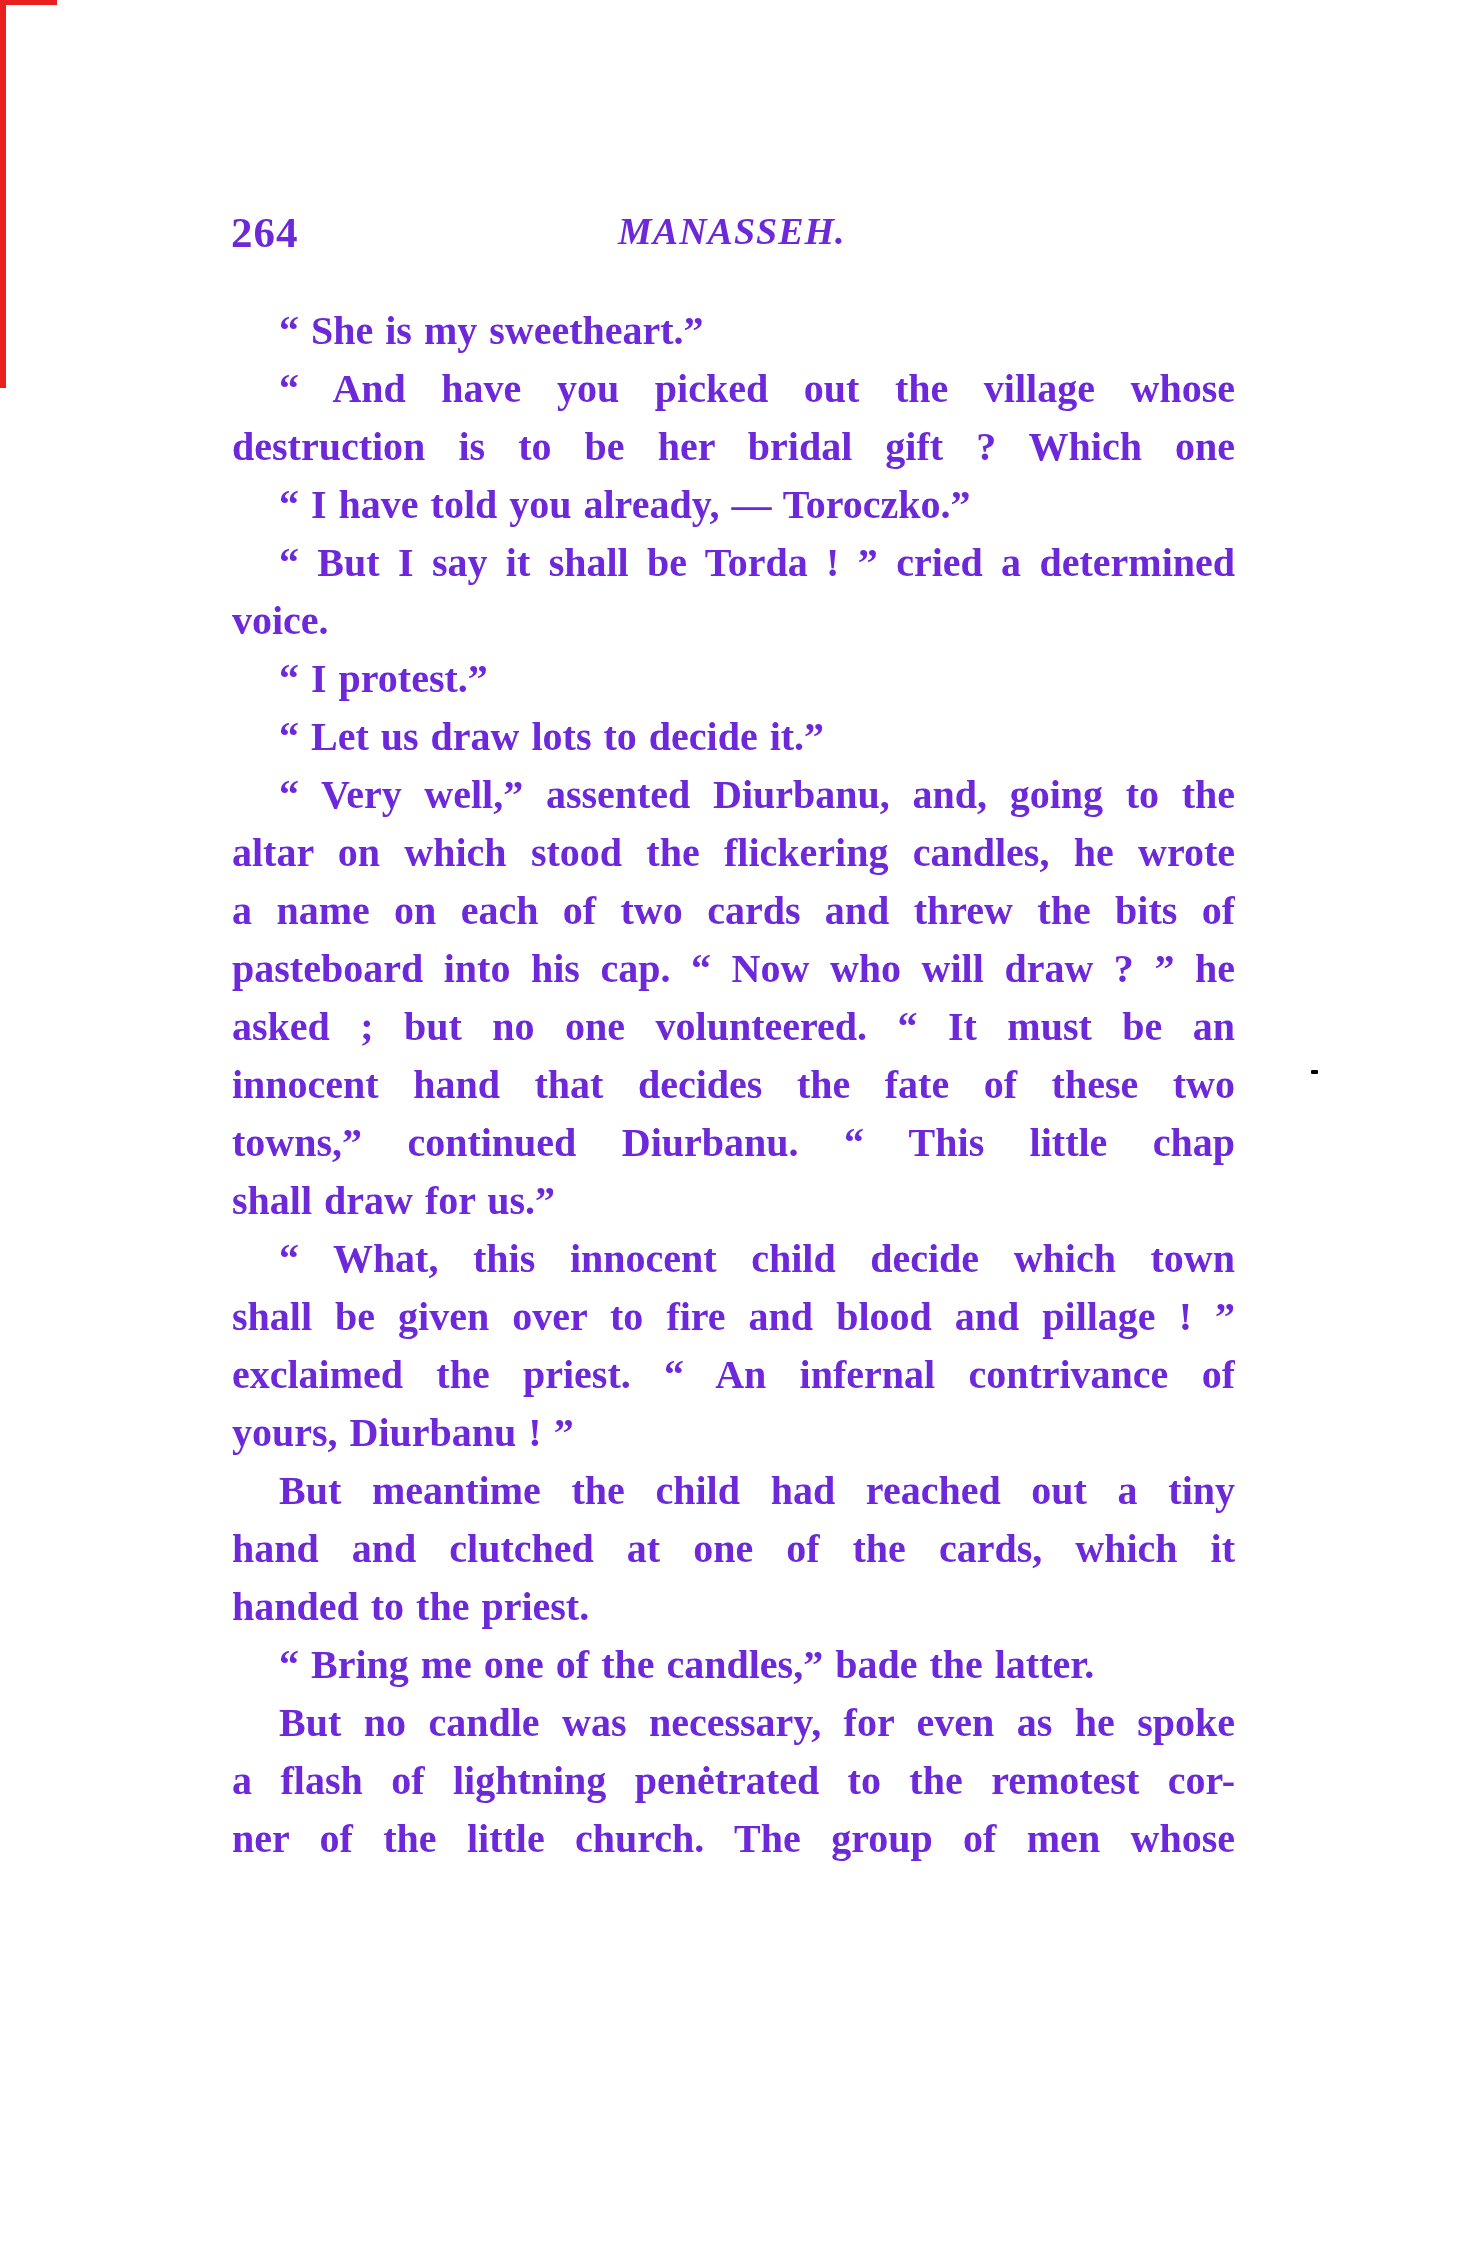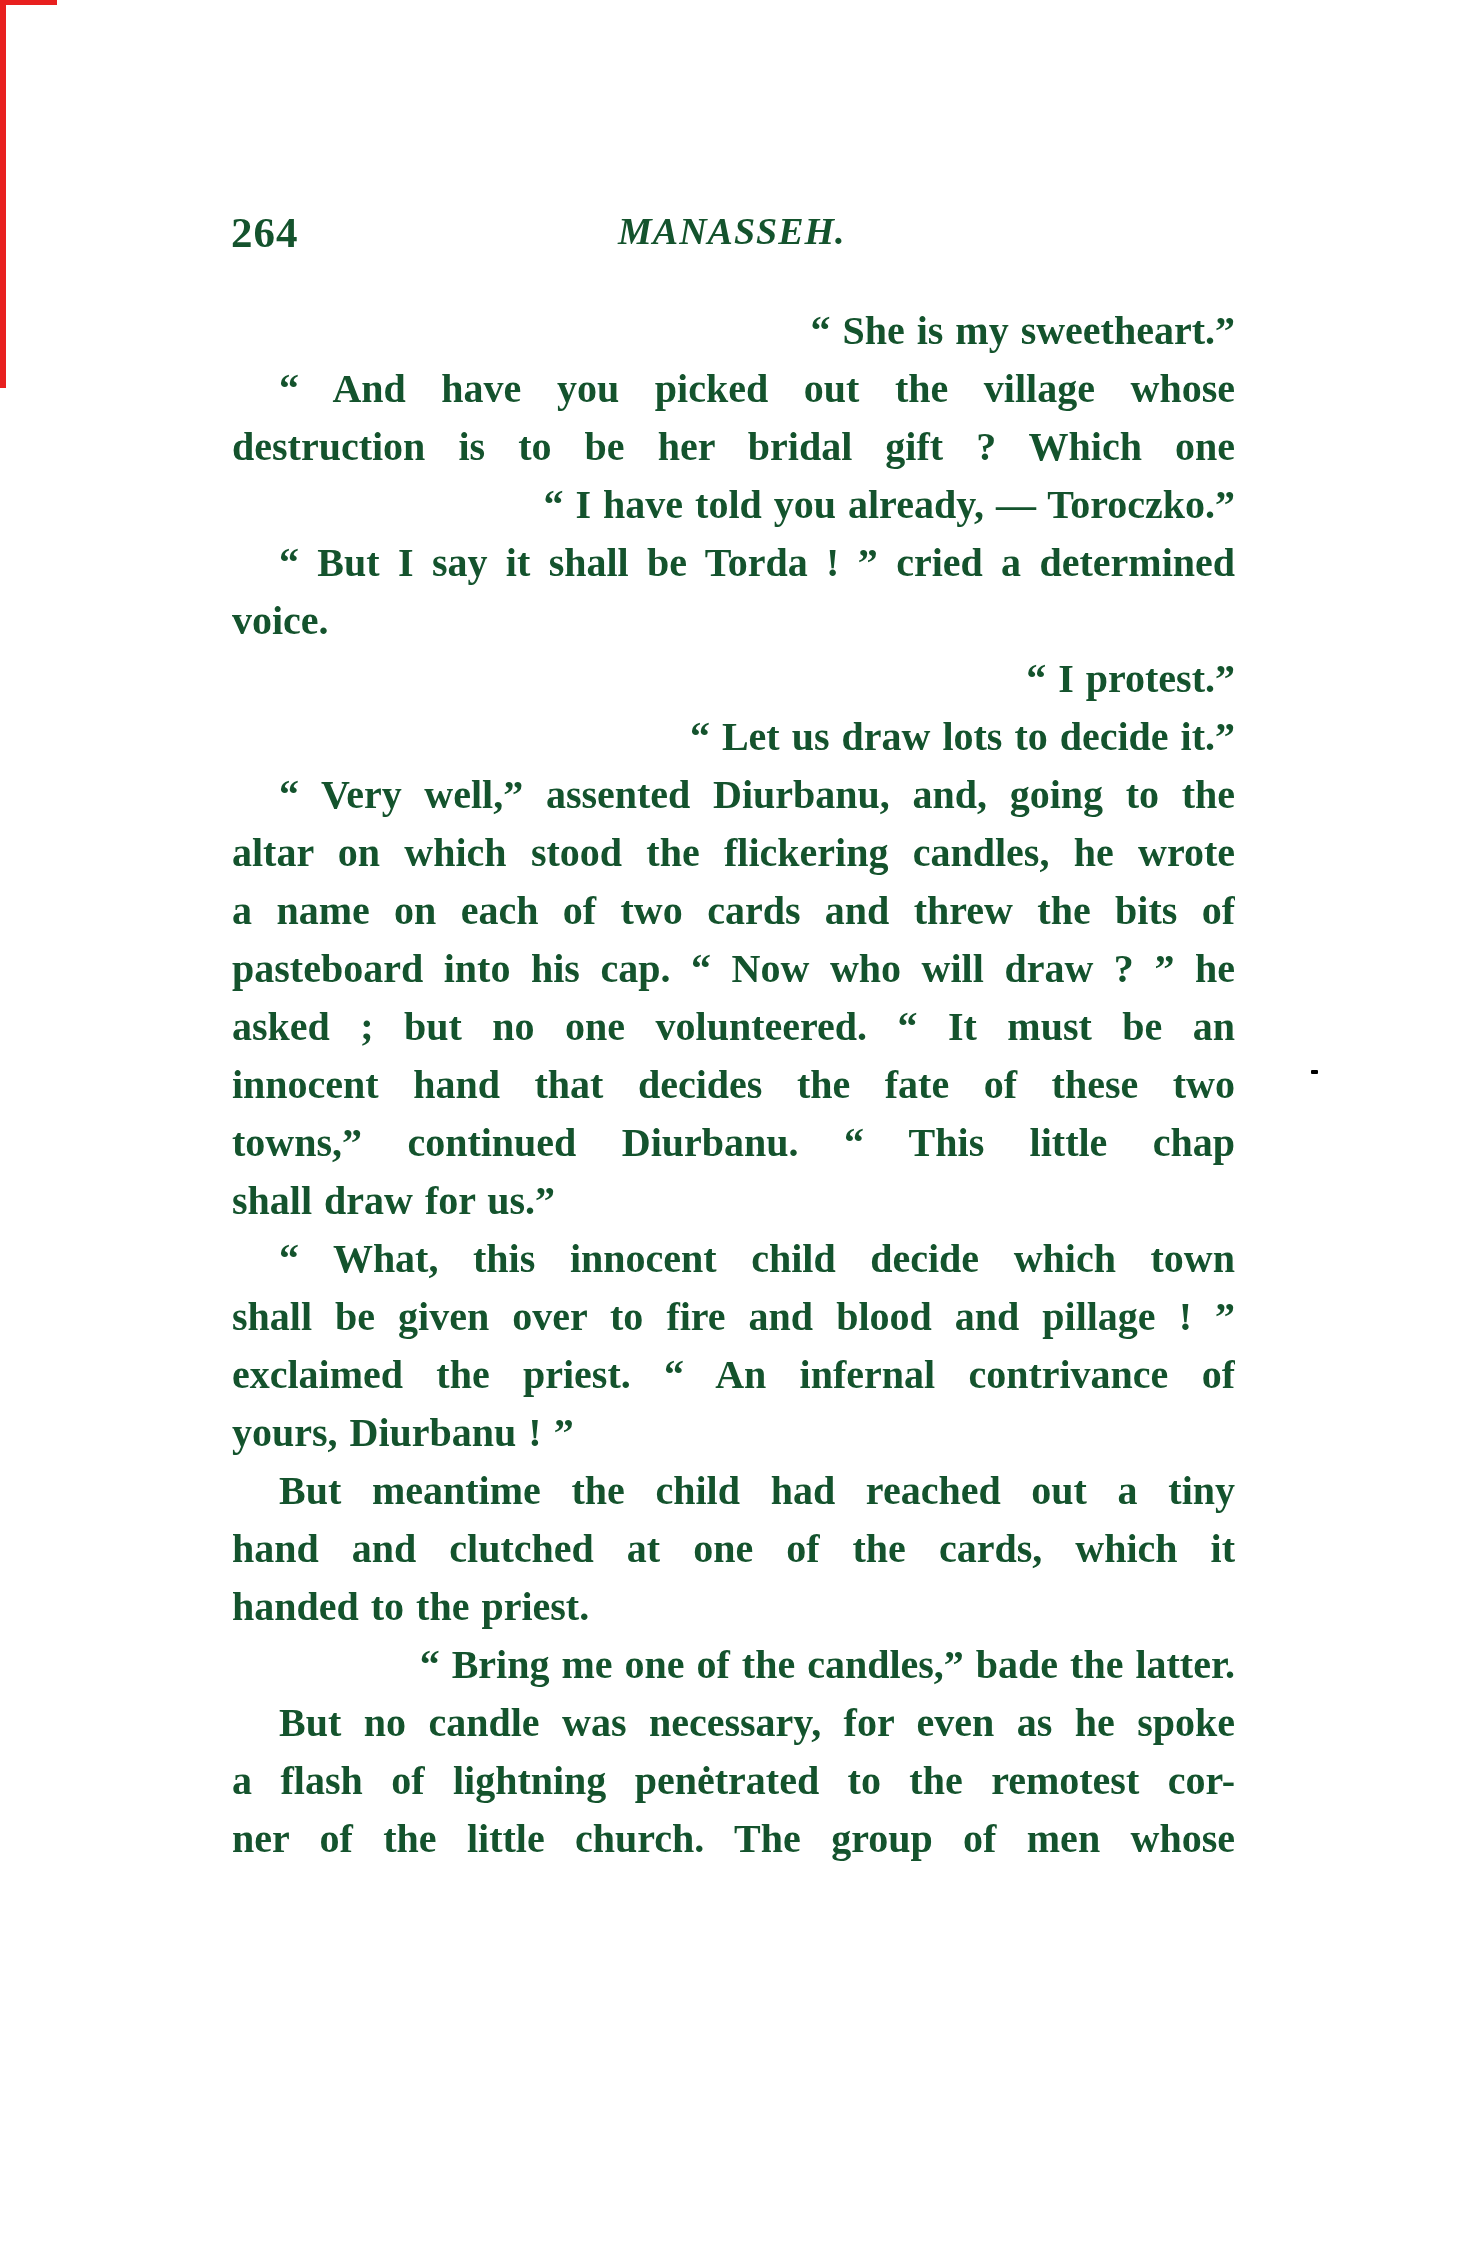--- a/index.html
+++ b/index.html
@@ -7,21 +7,21 @@
     padding: 0;
     background: #ffffff;
   }
   #page {
     position: relative;
     width: 1467px;
     height: 1892px;
     background: #ffffff;
     overflow: hidden;
     font-family: "Liberation Serif", serif;
-    color: #14532d;
+    color: #6d28d9;
   }
   
   .edge-v {
     position: absolute;
     left: 0; top: 0;
     width: 6px; height: 388px;
     background: #e8201f;
   }
   .edge-h {
     position: absolute;
@@ -60,21 +60,21 @@
     font-weight: 600;
     white-space: nowrap;
     word-spacing: 2px;
   }
   .ln.just {
     white-space: normal;
     text-align: justify;
     text-align-last: justify;
     overflow: hidden;
   }
-  .ln.ind { padding-left: 47px; text-align: right; }
+  .ln.ind { padding-left: 47px; }
   
   .speck-dash {
     position: absolute;
     left: 1311px; top: 1070px;
     width: 7px; height: 4px;
     background: #000;
     border-radius: 1px;
   }
   .speck-tick {
     position: absolute;

